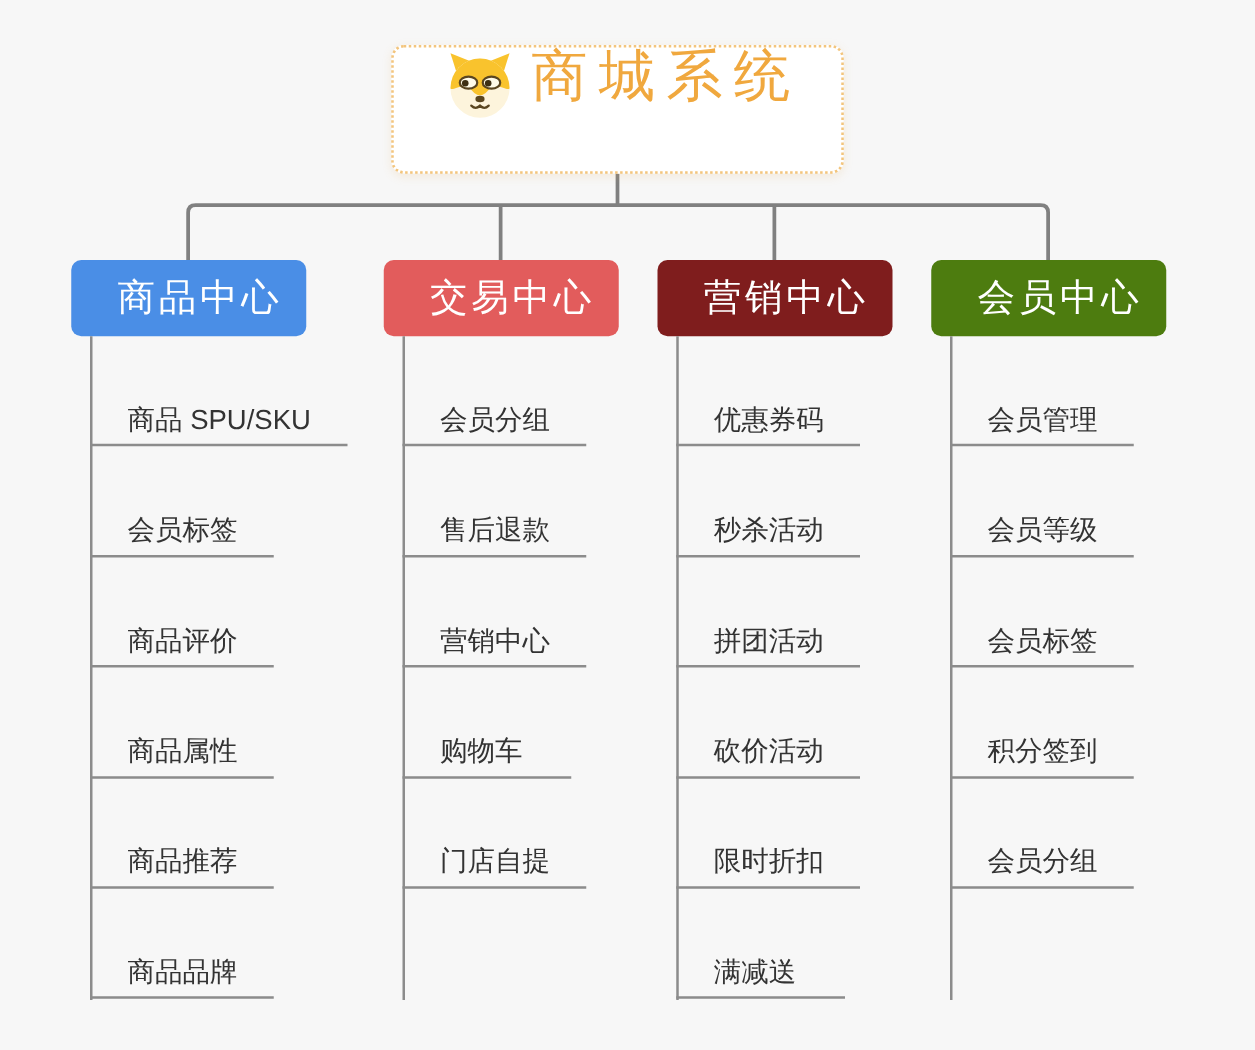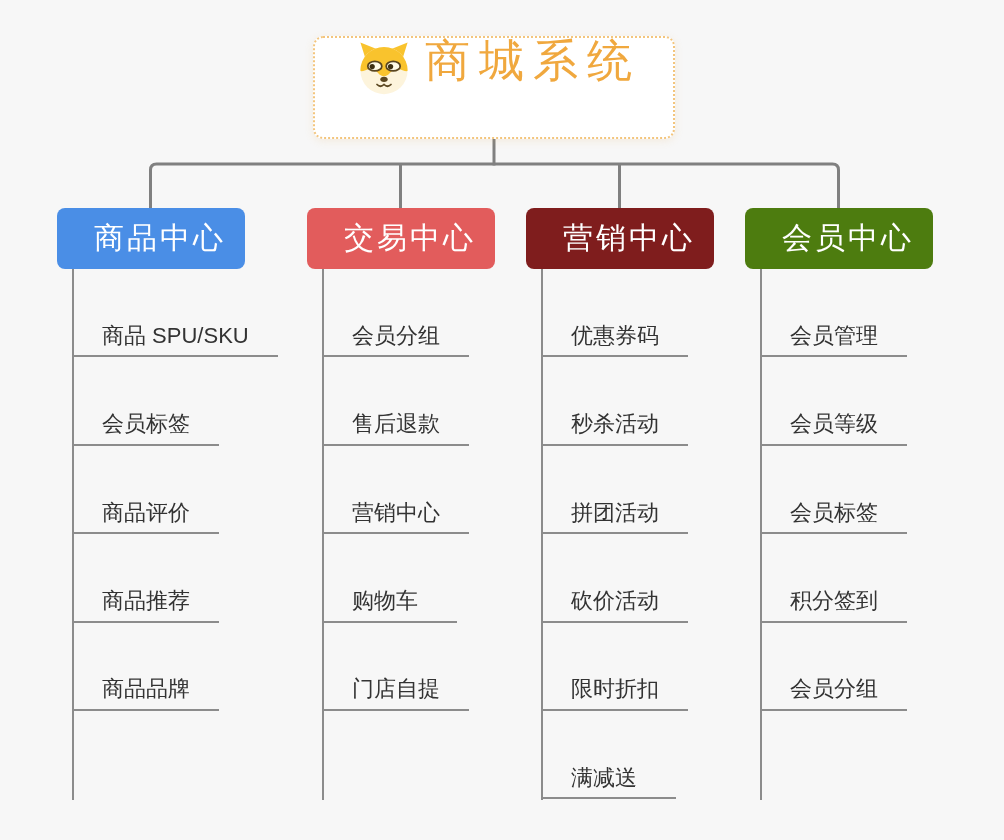--- a/index.html
+++ b/index.html
@@ -73,20 +73,21 @@
     <div class="root-title">商城系统</div>
   </div>
 
   <div class="branch b0">
     <div class="bhead">商品中心</div>
     <div class="vline"></div>
     <div class="children">
       <div class="child">商品 SPU/SKU</div>
       <div class="child">会员标签</div>
       <div class="child">商品评价</div>
+      <div class="child">商品属性</div>
       <div class="child">商品推荐</div>
       <div class="child">商品品牌</div>
     </div>
   </div>
 
   <div class="branch b1">
     <div class="bhead">交易中心</div>
     <div class="vline"></div>
     <div class="children">
       <div class="child">会员分组</div>

